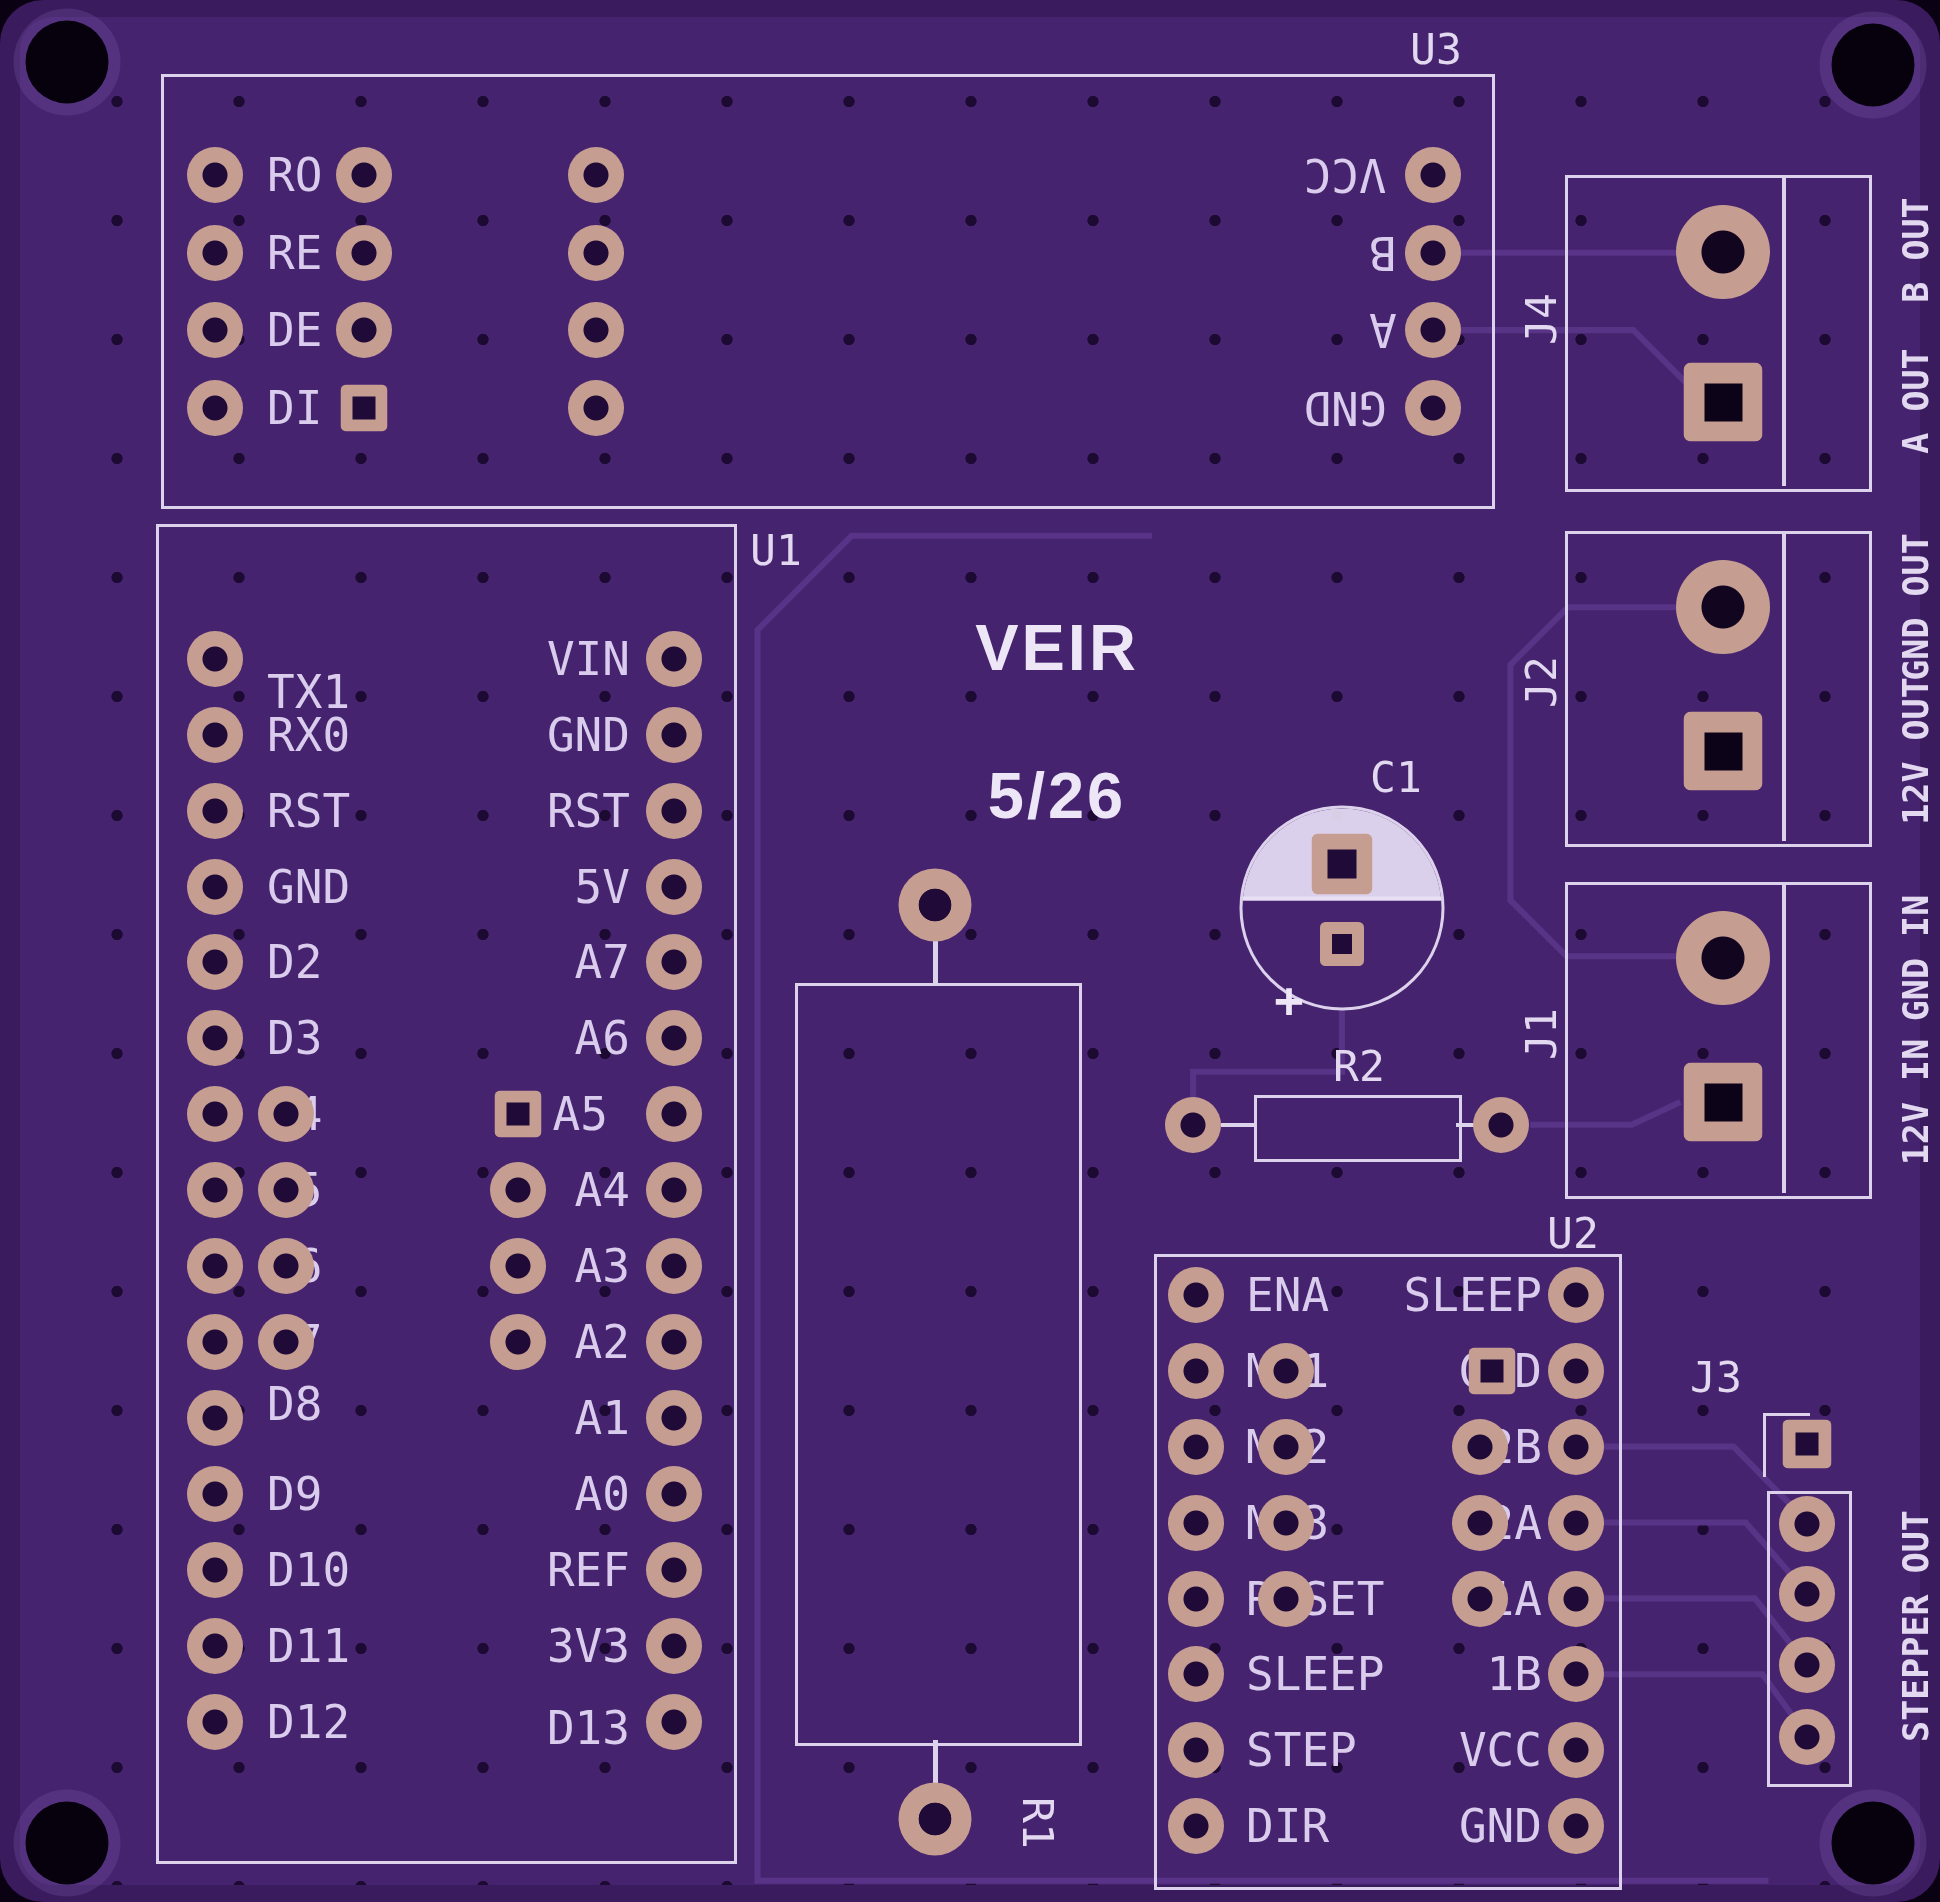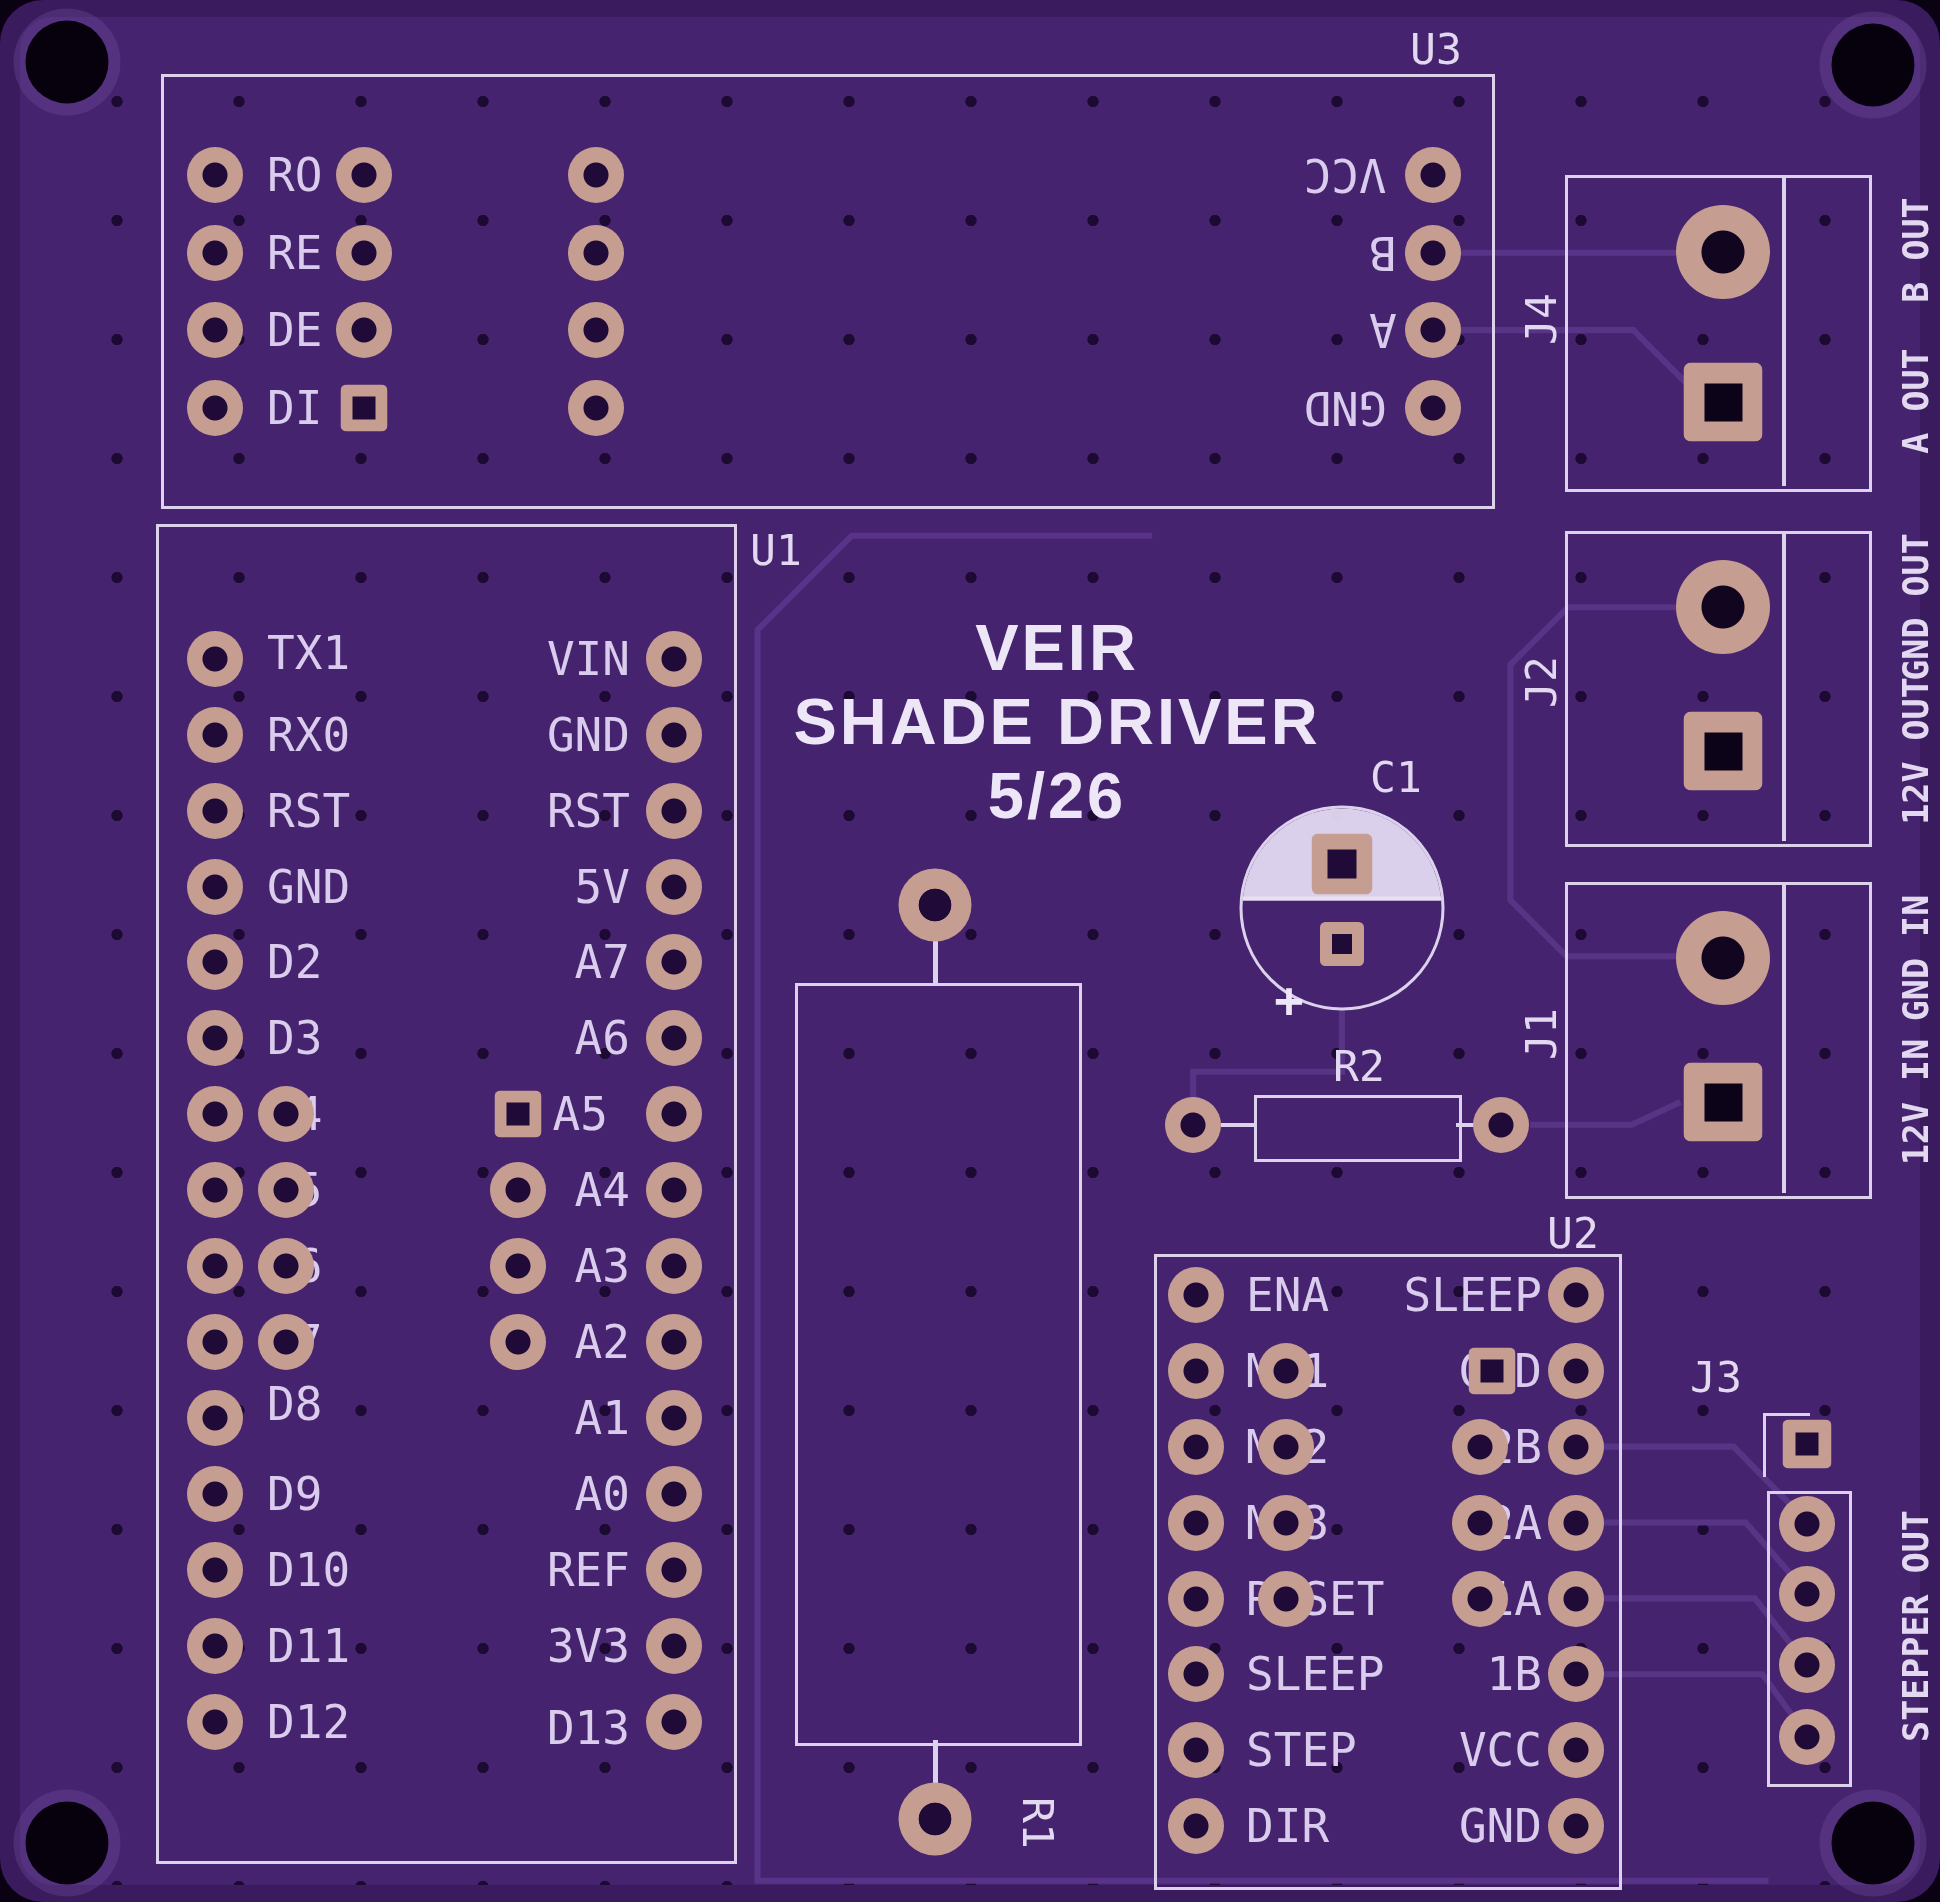--- a/index.html
+++ b/index.html
@@ -79,21 +79,20 @@
   <div class="box" style="left:1254px;top:1095px;width:202px;height:61px"></div>
   <div class="silk-h" style="left:1221px;top:1123px;width:33px"></div>
   <div class="silk-h" style="left:1456px;top:1123px;width:19px"></div>
 
   <div class="c1body" style="left:1342px;top:908px">
     <div class="c1fill"></div>
   </div>
   <div class="plus" style="left:1289px;top:1000px">+</div>
 
   <div class="title-line" style="left:1057px;top:647px">VEIR</div>
-  <div class="title-line" style="left:1057px;top:721px">SHADE DRIVER</div>
   <div class="title-line" style="left:1057px;top:795px">5/26</div>
 
   <div class="lbl lc des" style="left:1436px;top:49px">U3</div>
   <div class="lbl lc des" style="left:776px;top:550px">U1</div>
   <div class="lbl lc des" style="left:1573px;top:1233px">U2</div>
   <div class="lbl lc des" style="left:1396px;top:777px">C1</div>
   <div class="lbl lc des" style="left:1359px;top:1066px">R2</div>
   <div class="lbl r90 des" style="left:1037px;top:1823px">R1</div>
   <div class="lbl r270 des" style="left:1541px;top:319px">J4</div>
   <div class="lbl r270 des" style="left:1541px;top:682px">J2</div>
@@ -135,21 +134,21 @@
   <div class="pad" style="left:215px;top:1114px"></div>
   <div class="pad" style="left:215px;top:1190px"></div>
   <div class="pad" style="left:215px;top:1266px"></div>
   <div class="pad" style="left:215px;top:1342px"></div>
   <div class="pad" style="left:215px;top:1418px"></div>
   <div class="pad" style="left:215px;top:1494px"></div>
   <div class="pad" style="left:215px;top:1570px"></div>
   <div class="pad" style="left:215px;top:1646px"></div>
   <div class="pad" style="left:215px;top:1722px"></div>
 
-  <div class="lbl" style="left:267px;top:653px">TX1</div>
+  <div class="lbl" style="left:267px;top:692px">TX1</div>
   <div class="lbl" style="left:267px;top:735px">RX0</div>
   <div class="lbl" style="left:267px;top:811px">RST</div>
   <div class="lbl" style="left:267px;top:887px">GND</div>
   <div class="lbl" style="left:267px;top:962px">D2</div>
   <div class="lbl" style="left:267px;top:1038px">D3</div>
   <div class="lbl" style="left:267px;top:1114px">D4</div>
   <div class="lbl" style="left:267px;top:1190px">D5</div>
   <div class="lbl" style="left:267px;top:1266px">D6</div>
   <div class="lbl" style="left:267px;top:1342px">D7</div>
   <div class="lbl" style="left:267px;top:1404px">D8</div>

